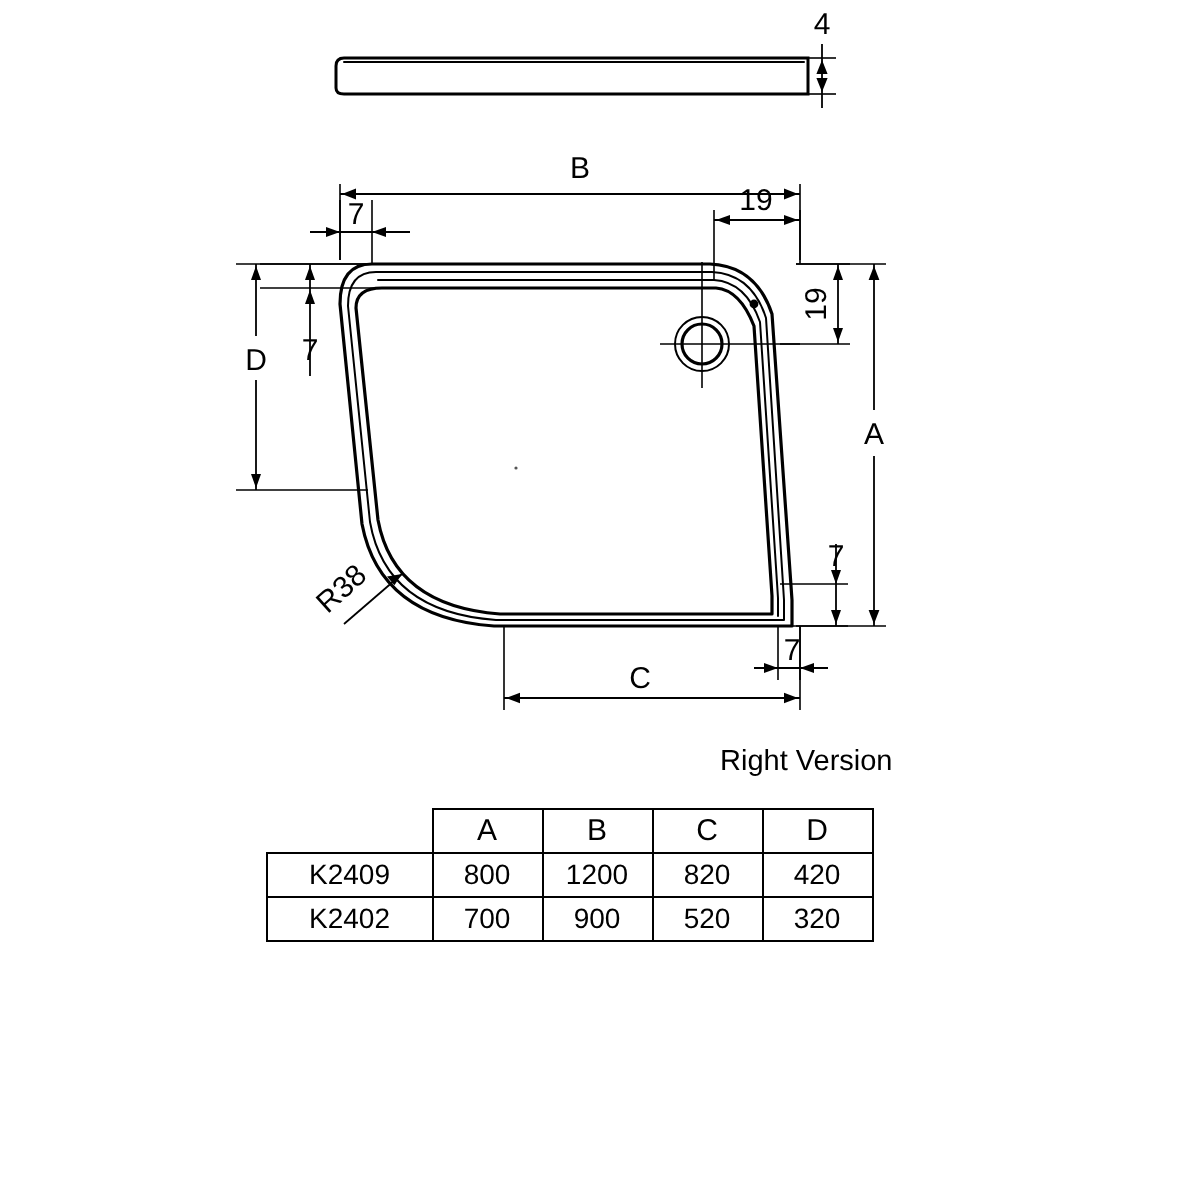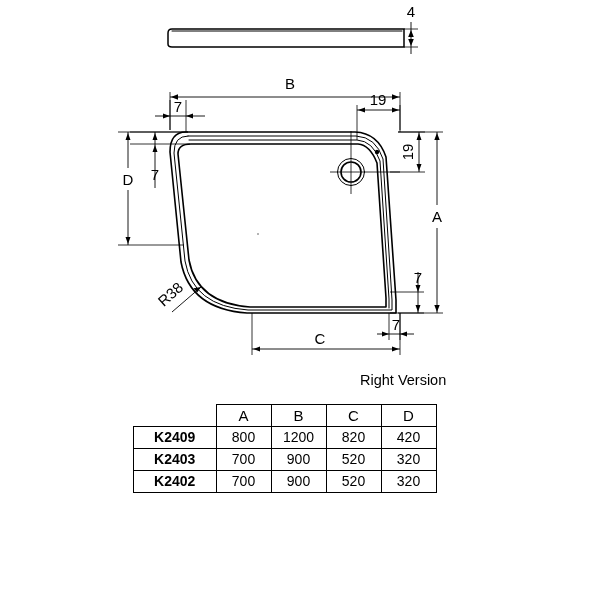--- a/index.html
+++ b/index.html
@@ -97,21 +97,20 @@
     font-size: 15px;
   }
   table.spec .corner {
     border-left: none;
     border-top: none;
     border-bottom: none;
     border-right: 1px solid #000000;
   }
   table.spec .code {
     width: 82px;
-    font-weight: bold;
   }
   table.spec .num {
     width: 54px;
   }
 </style>
 </head>
 <body>
 
 <svg id="sheet" viewBox="0 0 600 600">
 
@@ -295,27 +294,20 @@
     </thead>
     <tbody id="spec-table-body">
         <tr>
           <td class="code">K2409</td>
           <td class="num">800</td>
           <td class="num">1200</td>
           <td class="num">820</td>
           <td class="num">420</td>
         </tr>
         <tr>
-          <td class="code">K2403</td>
-          <td class="num">700</td>
-          <td class="num">900</td>
-          <td class="num">520</td>
-          <td class="num">320</td>
-        </tr>
-        <tr>
           <td class="code">K2402</td>
           <td class="num">700</td>
           <td class="num">900</td>
           <td class="num">520</td>
           <td class="num">320</td>
         </tr>
       </tbody>
   </table>
 </div>
 

